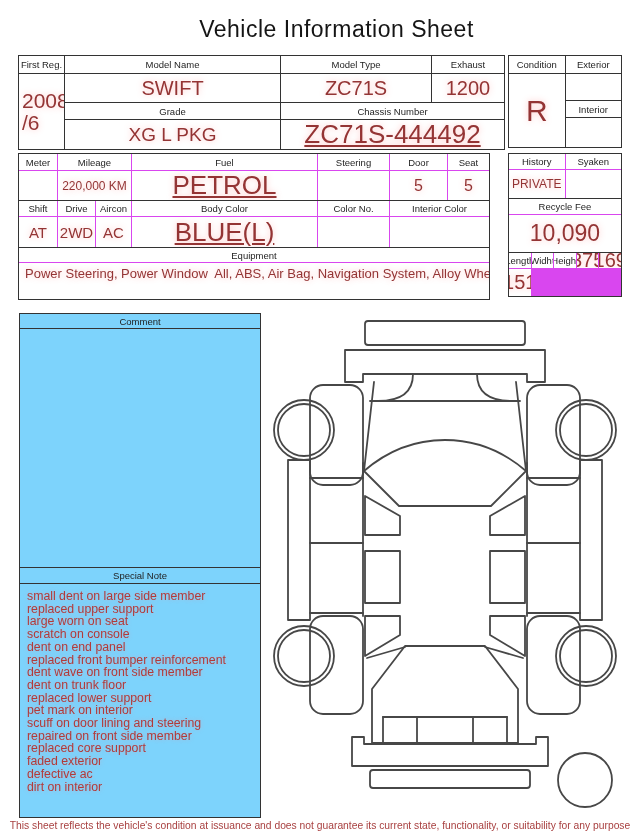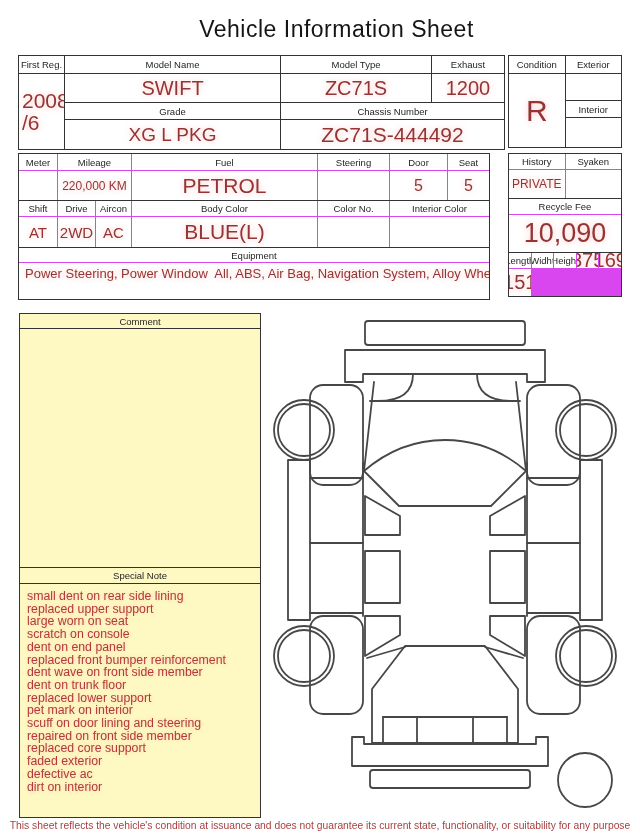--- a/index.html
+++ b/index.html
@@ -39,25 +39,25 @@
                padding:3px 0 0 6px; font-size:13px; white-space:pre; }
 
   
   #specR { left:508px; top:153px; width:114px; height:144px; }
   #specR .rowA { grid-template-columns:1fr 1fr; grid-template-rows:15px 1fr; height:44px; }
   #specR .rowB { grid-template-columns:1fr; grid-template-rows:15px 1fr; height:53px; }
   #specR .rowC { grid-template-columns:1fr 1fr 1fr 1fr 1fr; grid-template-rows:15px 1fr; flex:1; }
 
   .fs12 { font-size:12px; } .fs15 { font-size:15px; } .fs16 { font-size:16px; }
   .fs17 { font-size:20px; } .fs19 { font-size:19px; } .fs20 { font-size:20px; }
-  .fs21 { font-size:21px; } .fs23 { font-size:27px; }
+  .fs21 { font-size:26px;text-decoration:underline; } .fs23 { font-size:23px; }
 
   
   #commentBox { left:19px; top:313px; width:242px; height:505px; border:1.5px solid #333;
-                background:#fef9c3; display:flex; flex-direction:column; position:absolute; }
+                background:#7dd3fc; display:flex; flex-direction:column; position:absolute; }
   .band { height:15px; display:flex; align-items:center; justify-content:center;
           font-size:9.5px; color:#1e1e1e; flex:0 0 auto; }
   .band-top { border-bottom:1px solid #333; }
   .band-mid { border-top:1px solid #333; border-bottom:1px solid #333; height:17px; }
   .comment-area { flex:0 0 238px; }
   .notes { flex:1; padding:6px 0 0 7px; }
   .note-line { font-size:12.3px; line-height:12.7px; color:#b23a3a;
                text-shadow:0 0 4px rgba(255,150,150,.4); }
 
   .footer { position:absolute; left:0; top:820px; width:100%; text-align:center;
@@ -156,21 +156,21 @@
       <div class="c v fs17">169</div>
       <div class="c v fs17">151</div>
     </div>
   </div>
 
   <div id="commentBox">
     <div class="band band-top">Comment</div>
     <div class="comment-area"></div>
     <div class="band band-mid">Special Note</div>
     <div class="notes">
-      <div class="note-line">small dent on rear side lining</div>
+      <div class="note-line">small dent on large side member</div>
       <div class="note-line">replaced upper support</div>
       <div class="note-line">large worn on seat</div>
       <div class="note-line">scratch on console</div>
       <div class="note-line">dent on end panel</div>
       <div class="note-line">replaced front bumper reinforcement</div>
       <div class="note-line">dent wave on front side member</div>
       <div class="note-line">dent on trunk floor</div>
       <div class="note-line">replaced lower support</div>
       <div class="note-line">pet mark on interior</div>
       <div class="note-line">scuff on door lining and steering</div>

